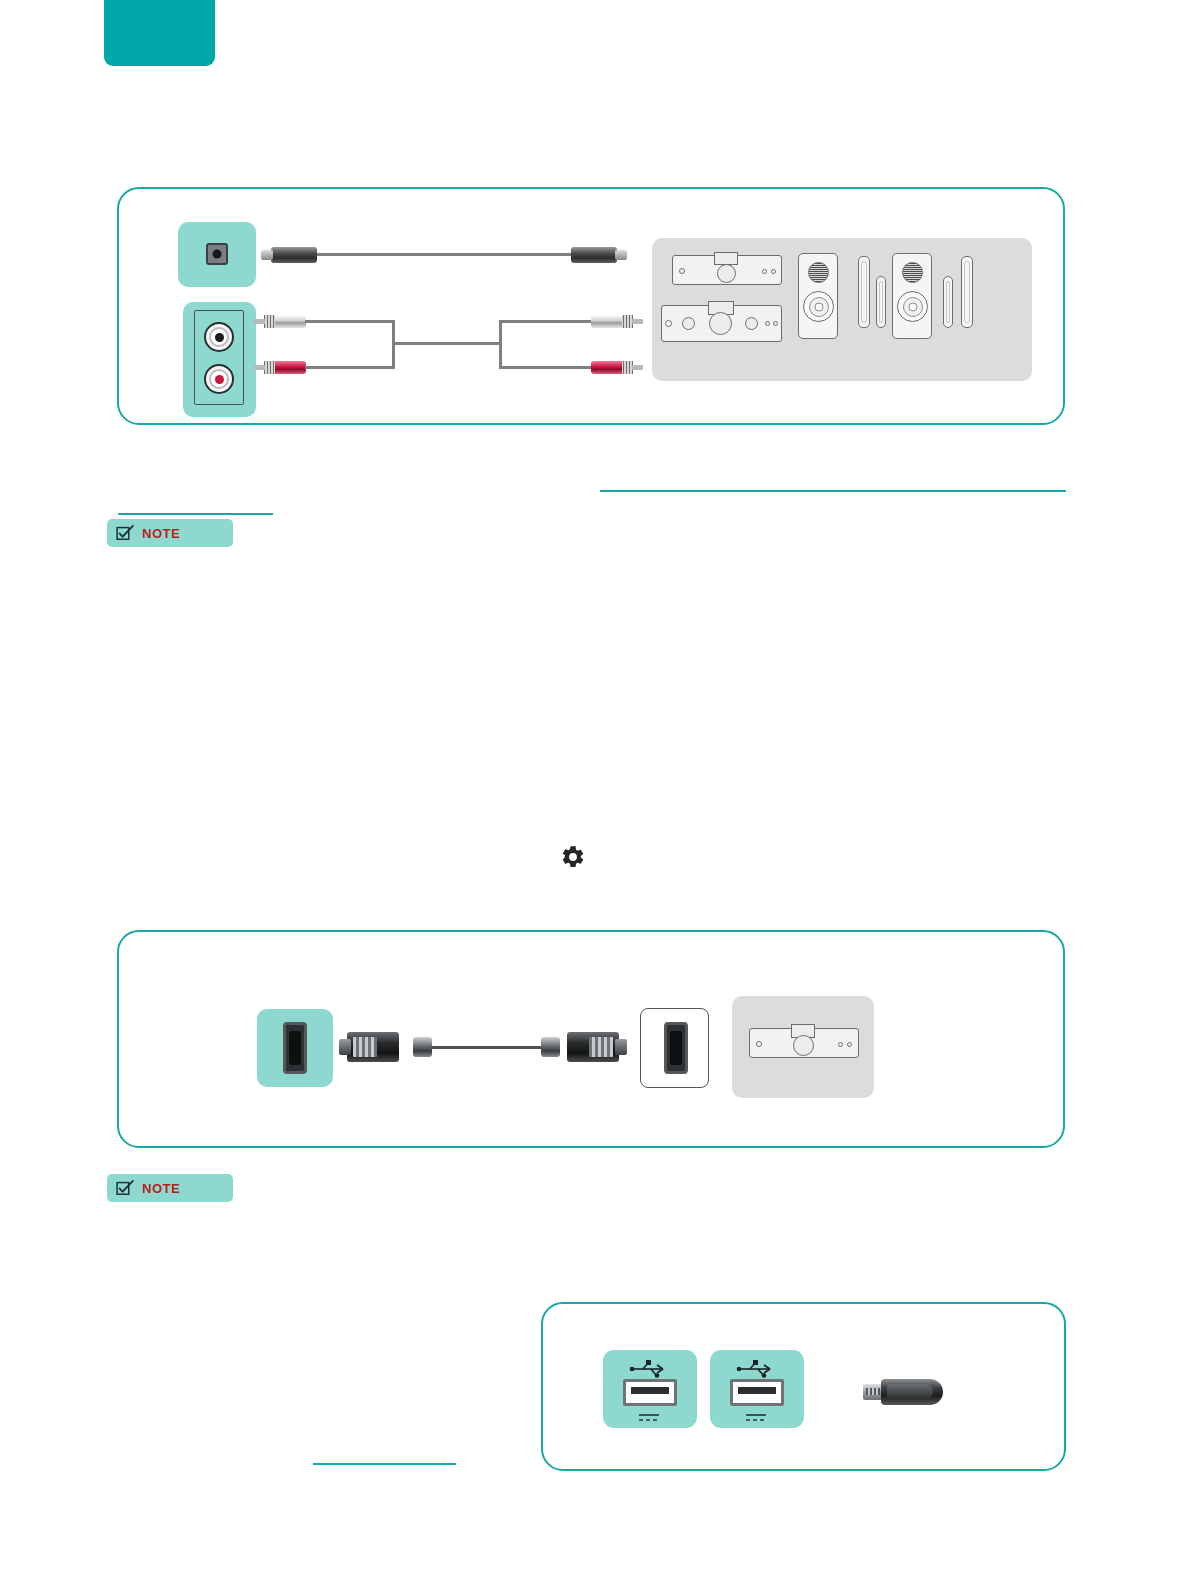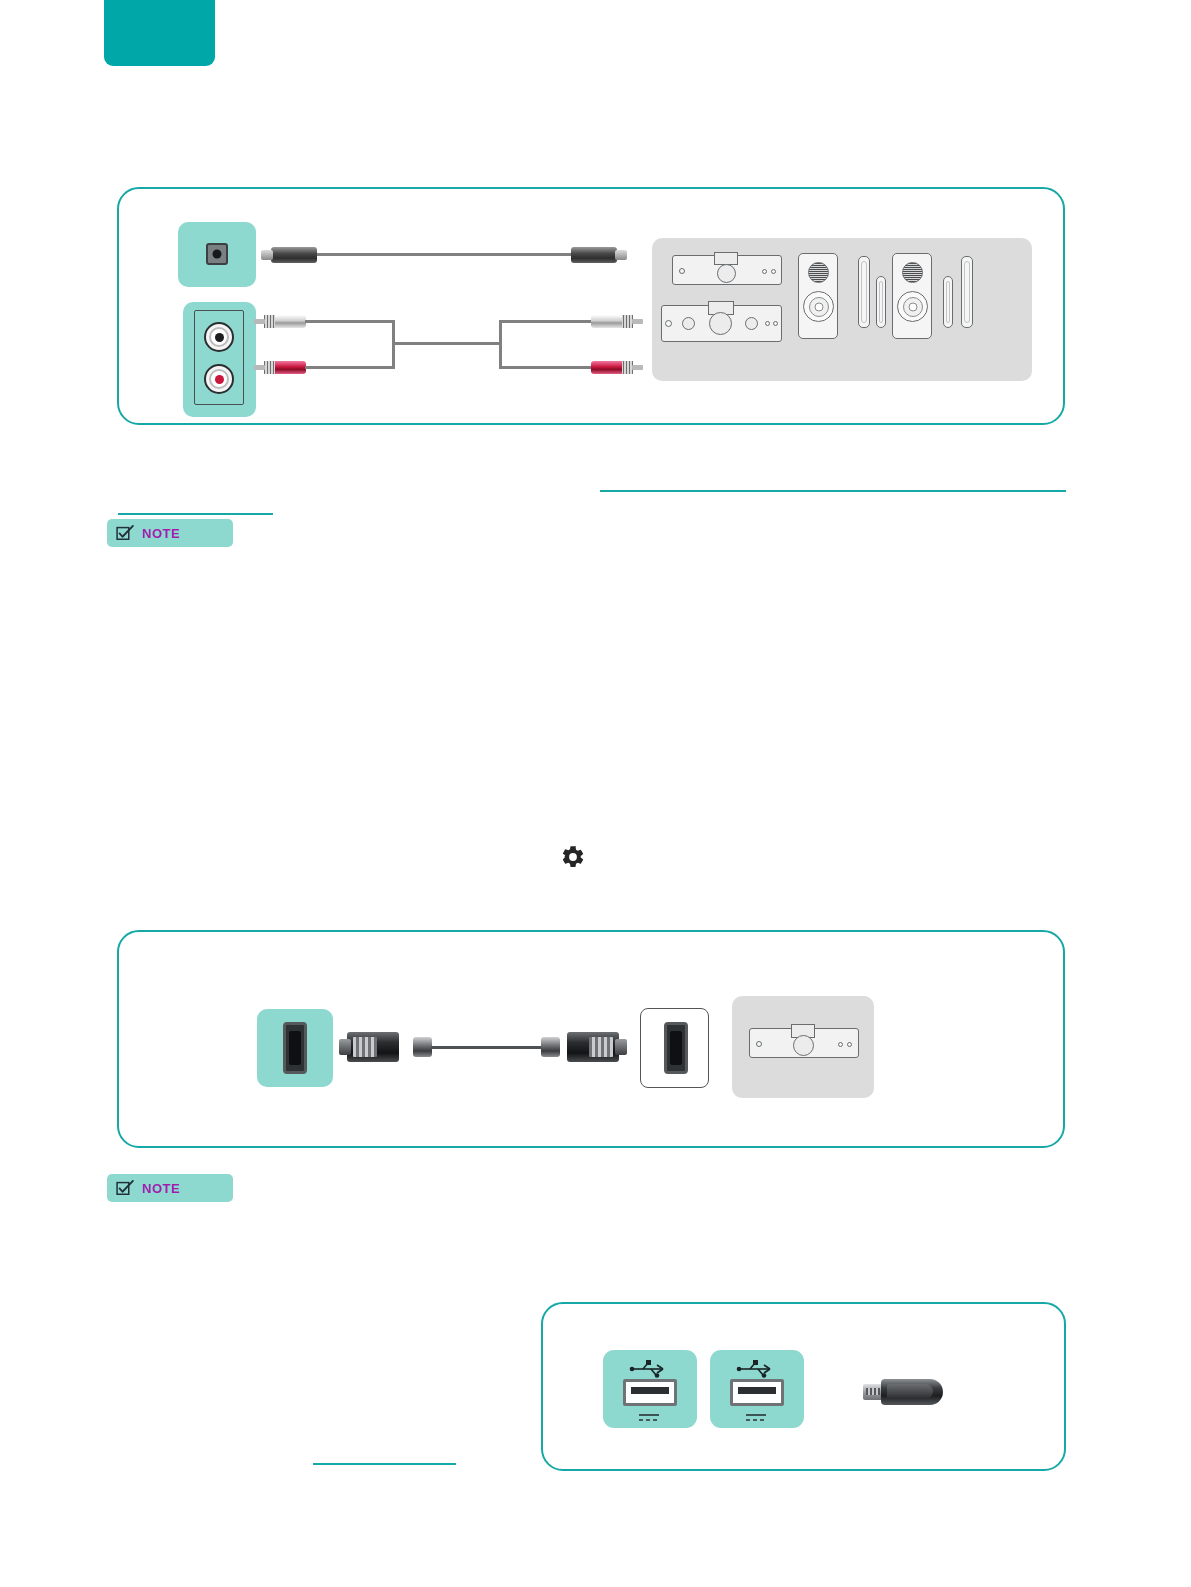--- a/index.html
+++ b/index.html
@@ -304,21 +304,21 @@
     background: #8ED9CF;
     border-radius: 5px;
     display: flex;
     align-items: center;
     padding-left: 8px;
     gap: 7px;
   }
   .note-badge .note-label {
     font-size: 13px;
     font-weight: bold;
-    color: #a21caf;
+    color: #b91c1c;
     letter-spacing: .5px;
   }
   .note-icon { width: 20px; height: 20px; display:block; }
 
   
   .teal-rule {
     position: absolute;
     height: 2px;
     background: #16A8A6;
   }

